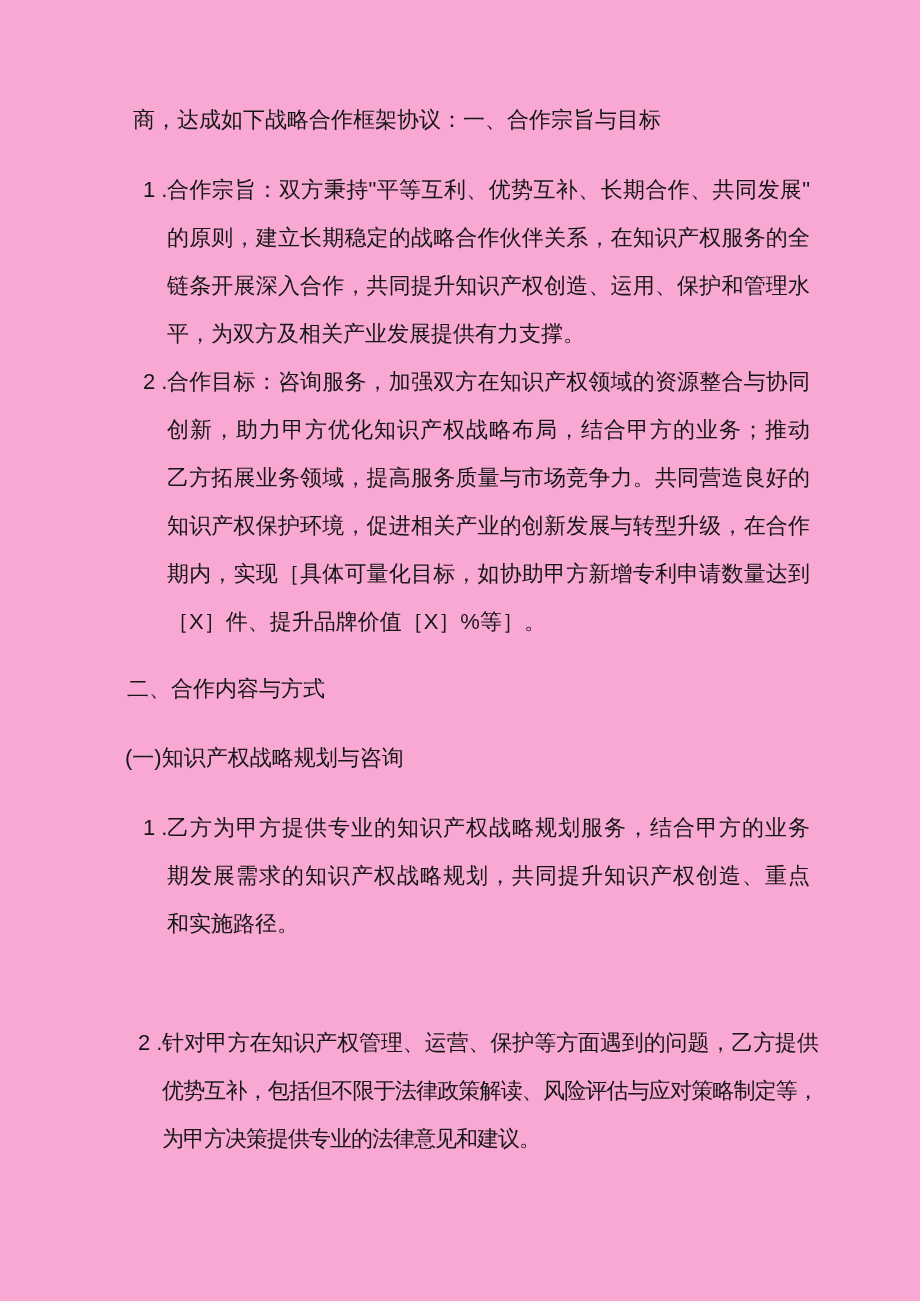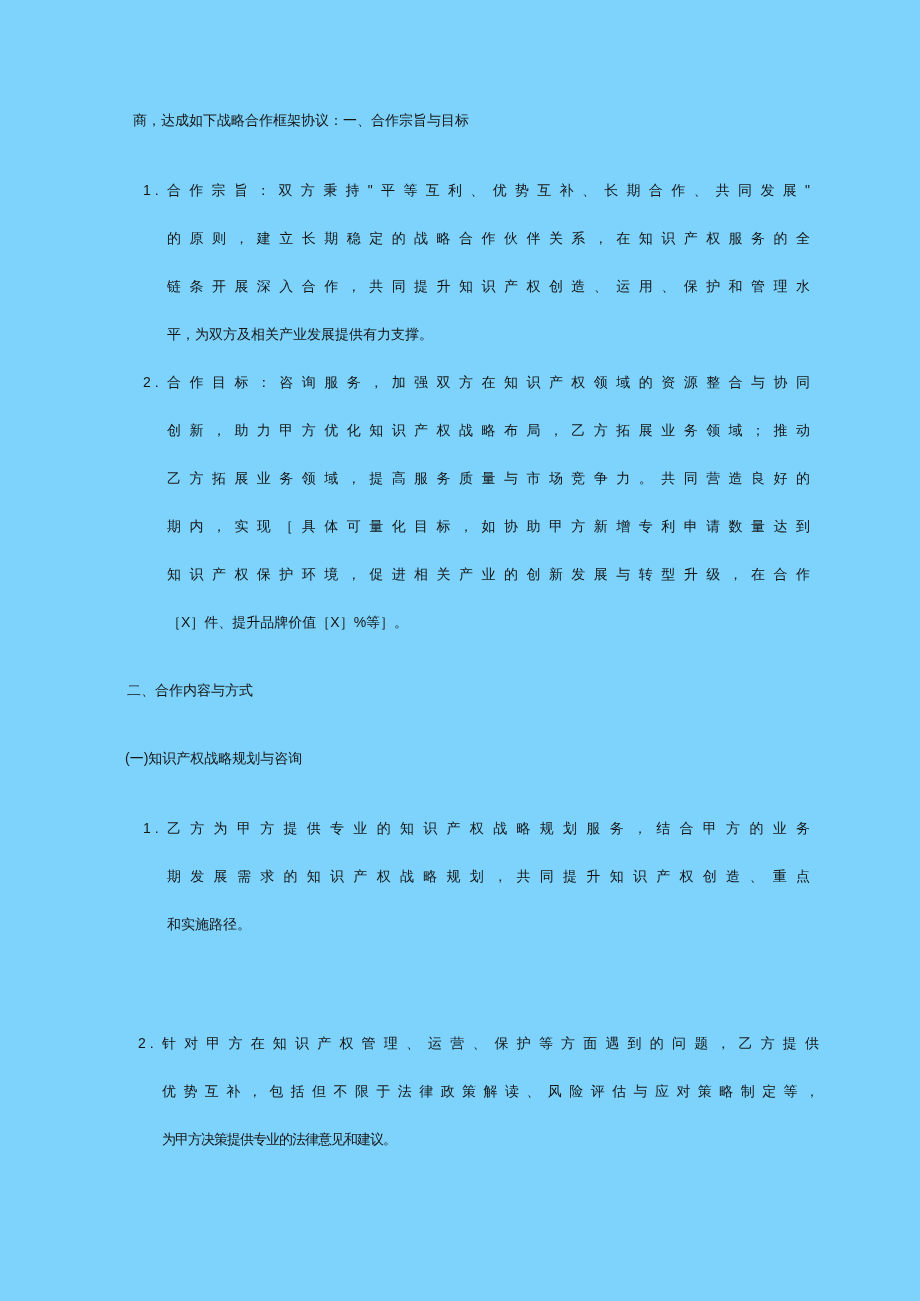--- a/index.html
+++ b/index.html
@@ -3,24 +3,24 @@
 <meta charset="utf-8">
 <style>
   * { margin: 0; padding: 0; box-sizing: border-box; }
   html, body {
     width: 920px; height: 1301px;
     background: #ffffff;
   }
   .page {
     position: relative;
     width: 920px; height: 1301px;
-    background: #7dd3fc;
+    background: #f9a8d4;
     color: #161616;
     font-family: "Liberation Sans", "DejaVu Sans", sans-serif;
-    font-size: 14px;
+    font-size: 22px;
     overflow: hidden;
   }
   .block { position: absolute; }
   .line {
     line-height: 48px;
     min-height: 48px;
     white-space: normal;
   }
   
   .just {
@@ -54,24 +54,24 @@
     <span class="marker">1 .</span>
     <div class="line just">合作宗旨：双方秉持"平等互利、优势互补、长期合作、共同发展"</div>
     <div class="line just">的原则，建立长期稳定的战略合作伙伴关系，在知识产权服务的全</div>
     <div class="line just">链条开展深入合作，共同提升知识产权创造、运用、保护和管理水</div>
     <div class="line">平，为双方及相关产业发展提供有力支撑。</div>
   </div>
 
   <div class="block item i1-2">
     <span class="marker">2 .</span>
     <div class="line just">合作目标：咨询服务，加强双方在知识产权领域的资源整合与协同</div>
-    <div class="line just">创新，助力甲方优化知识产权战略布局，乙方拓展业务领域；推动</div>
+    <div class="line just">创新，助力甲方优化知识产权战略布局，结合甲方的业务；推动</div>
     <div class="line just">乙方拓展业务领域，提高服务质量与市场竞争力。共同营造良好的</div>
+    <div class="line just">知识产权保护环境，促进相关产业的创新发展与转型升级，在合作</div>
     <div class="line just">期内，实现［具体可量化目标，如协助甲方新增专利申请数量达到</div>
-    <div class="line just">知识产权保护环境，促进相关产业的创新发展与转型升级，在合作</div>
     <div class="line">［X］件、提升品牌价值［X］%等］。</div>
   </div>
 
   <div class="block h2 line">二、合作内容与方式</div>
 
   <div class="block h3 line">(一)知识产权战略规划与咨询</div>
 
   <div class="block item i2-1">
     <span class="marker">1 .</span>
     <div class="line just">乙方为甲方提供专业的知识产权战略规划服务，结合甲方的业务</div>

